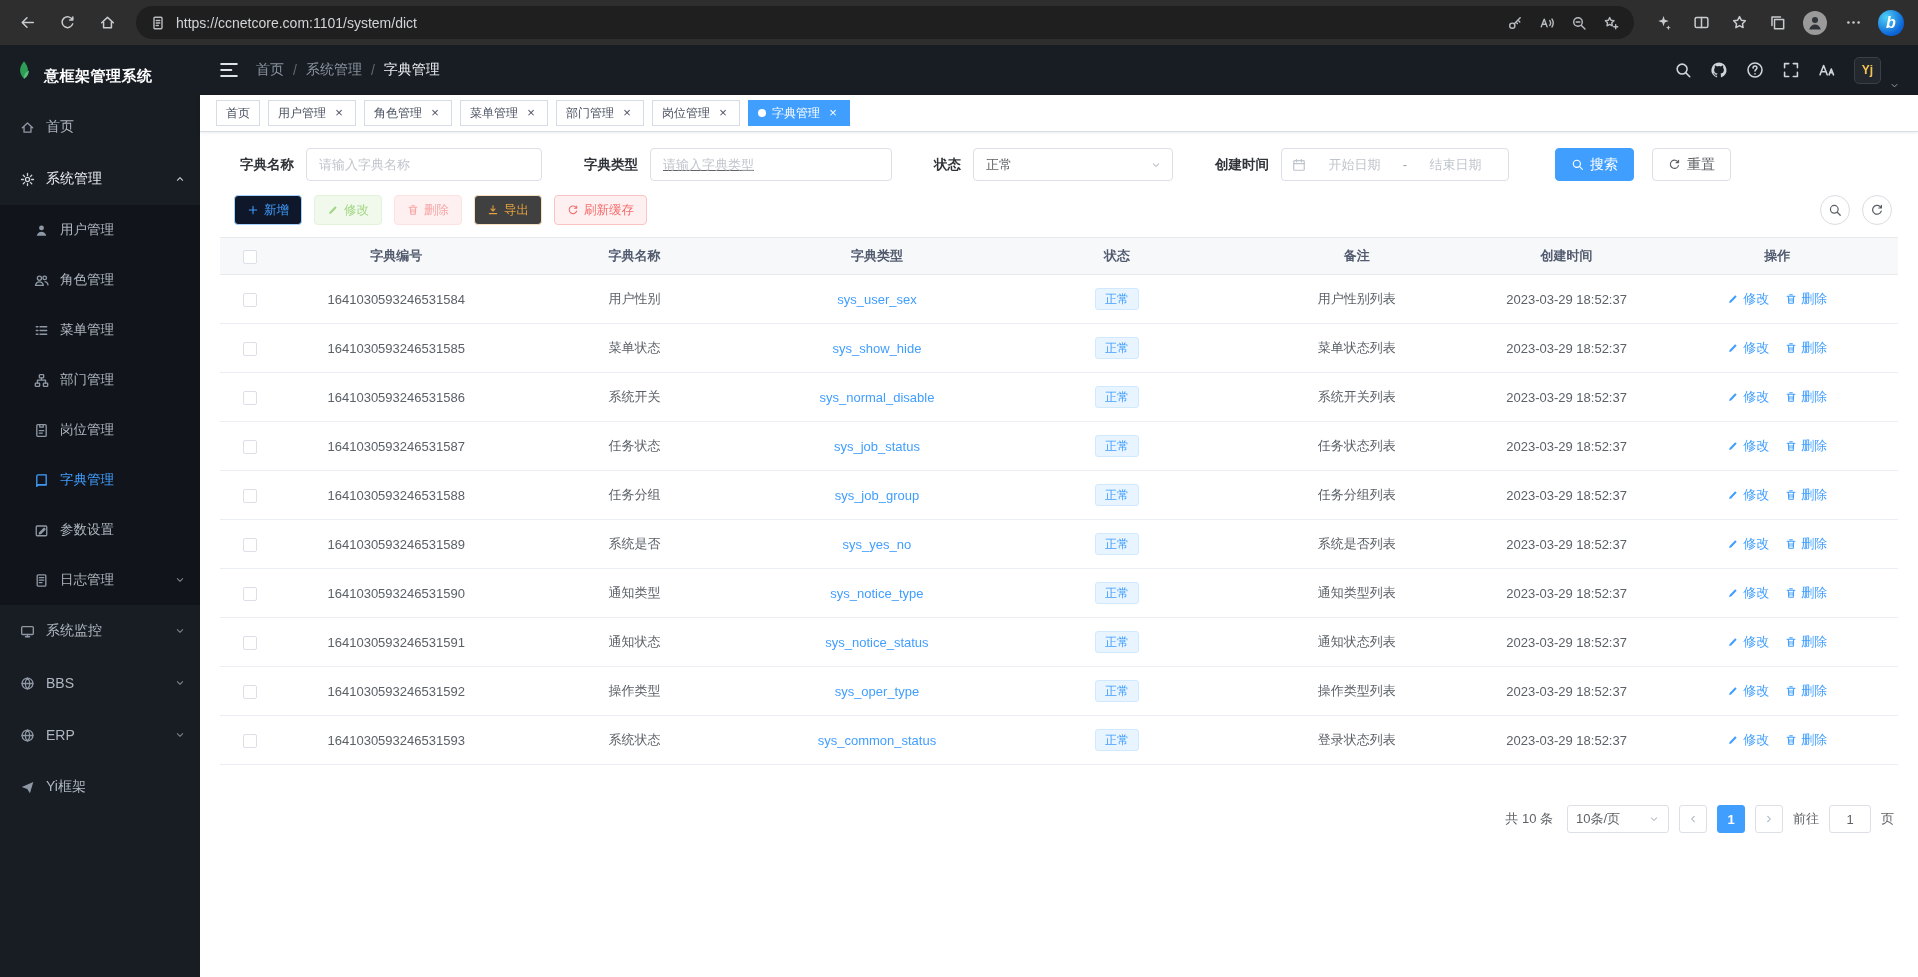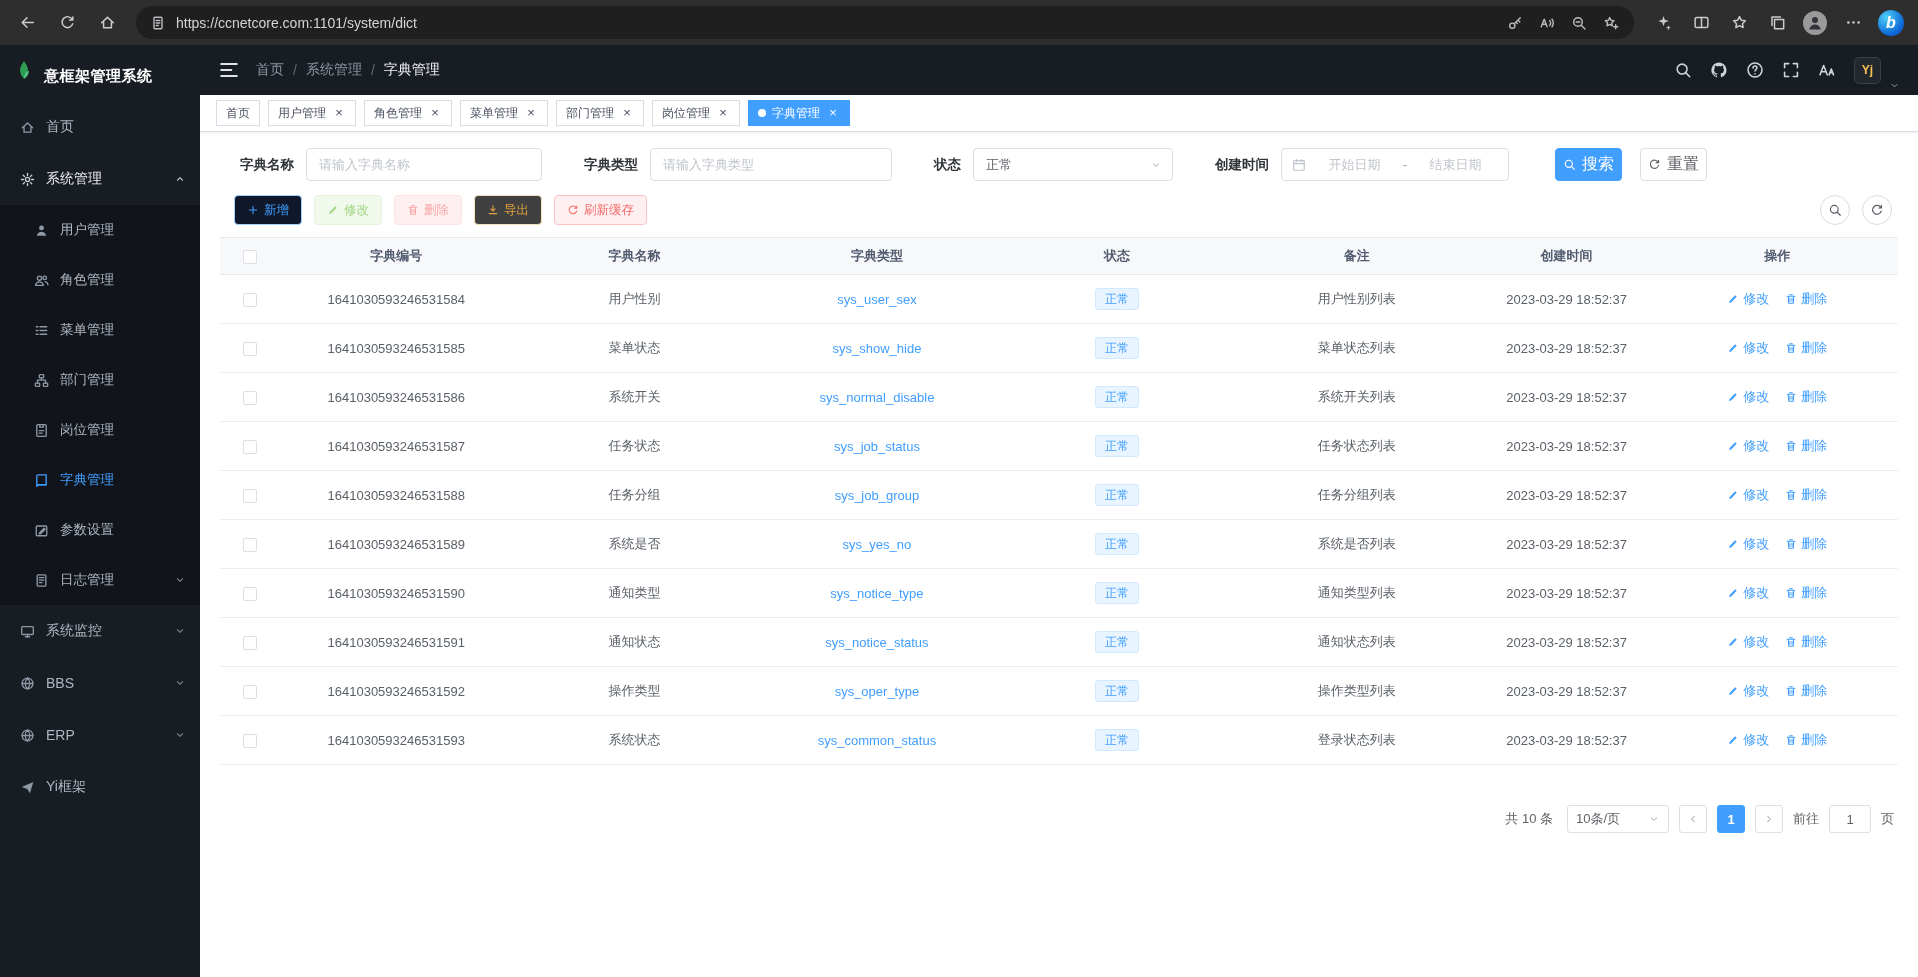--- a/index.html
+++ b/index.html
@@ -67,28 +67,28 @@
   .tag.active { background: var(--accent); border-color: var(--accent); color: #fff; }
 
   
   .content { flex: 1; padding: 16px 20px 0; overflow: hidden; }
 
   .filters { display: flex; align-items: center; padding-left: 20px; margin-bottom: 14px; }
   .f-group { display: flex; align-items: center; margin-right: 42px; }
   .f-label { font-size: 13.5px; font-weight: 700; color: #2f3338; margin-right: 12px; white-space: nowrap; }
   .f-input { height: 33px; border: 1px solid #dcdfe6; border-radius: 4px; padding: 0 12px; font-size: 13px; color: #606266; width: 236px; outline: none; font-family: inherit; }
   .f-input::placeholder { color: #c0c4cc; }
-  .f-input.w2 { width: 242px; }
+  .f-input.w2 { width: 242px; text-decoration: underline; }
   .f-select { width: 200px; height: 33px; border: 1px solid #dcdfe6; border-radius: 4px; display: flex; align-items: center; justify-content: space-between; padding: 0 10px 0 12px; font-size: 13px; color: #606266; cursor: pointer; background: #fff; }
   .f-select .icn, .page-size .icn { width: 12px; height: 12px; color: #b7bcc5; }
   .date-range { width: 228px; height: 33px; border: 1px solid #dcdfe6; border-radius: 4px; display: flex; align-items: center; gap: 6px; padding: 0 10px; font-size: 13px; color: #c0c4cc; background: #fff; cursor: pointer; }
   .date-range .icn { width: 14px; height: 14px; color: #c0c4cc; }
   .date-ph { flex: 1; text-align: center; }
   .date-sep { color: #9aa0a8; }
-  .btn { height: 33px; border-radius: 4px; border: 1px solid transparent; font-size: 16px; display: inline-flex; align-items: center; gap: 6px; padding: 0 7px; cursor: pointer; font-family: inherit; }
+  .btn { height: 33px; border-radius: 4px; border: 1px solid transparent; font-size: 14px; display: inline-flex; align-items: center; gap: 6px; padding: 0 15px; cursor: pointer; font-family: inherit; }
   .btn .icn { width: 13px; height: 13px; }
   .btn-primary { background: var(--accent); border-color: var(--accent); color: #fff; }
   .btn-plain { background: #fff; border-color: #dcdfe6; color: #606266; margin-left: 18px; }
 
   .toolbar { display: flex; align-items: center; padding-left: 14px; margin-bottom: 12px; }
   .tb-btn { height: 30px; padding: 0 12px; border-radius: 4px; border: 1px solid; font-size: 12.5px; display: inline-flex; align-items: center; gap: 5px; margin-right: 12px; cursor: pointer; font-family: inherit; }
   .tb-btn .icn { width: 12px; height: 12px; }
   .tb-add { background: #0f172a; border-color: #a6d2ff; color: var(--accent); }
   .tb-edit { background: #f0f9eb; border-color: #e1f3d8; color: #a0d683; cursor: not-allowed; }
   .tb-del { background: #fef0f0; border-color: #fde2e2; color: #f7a7a7; cursor: not-allowed; }

